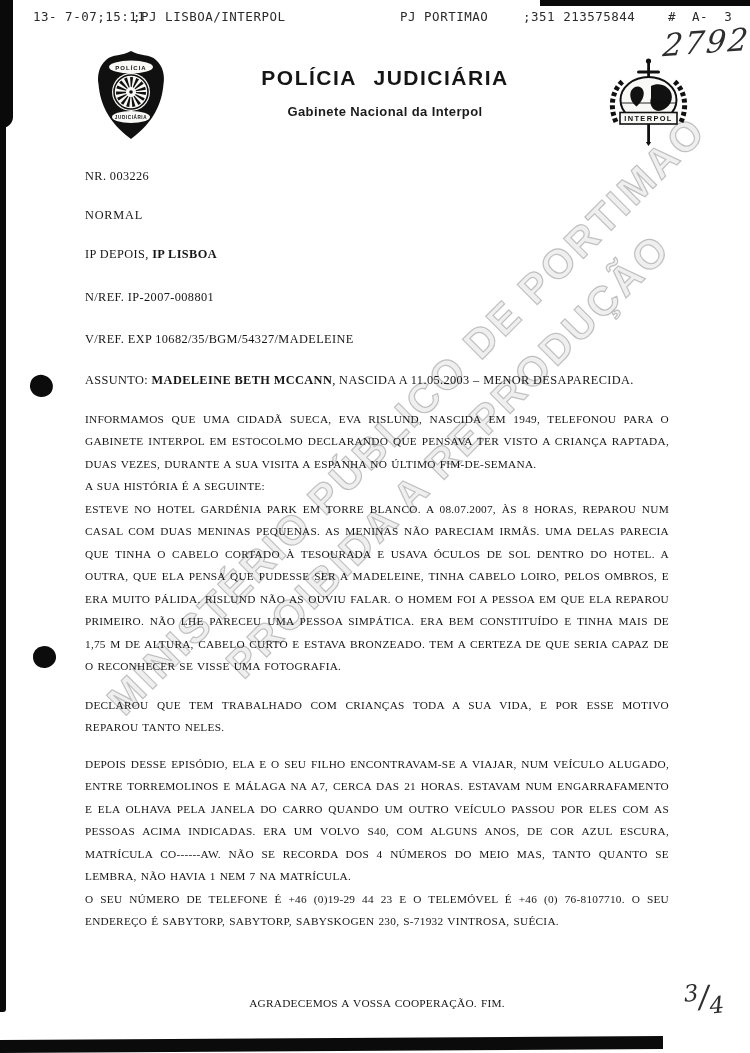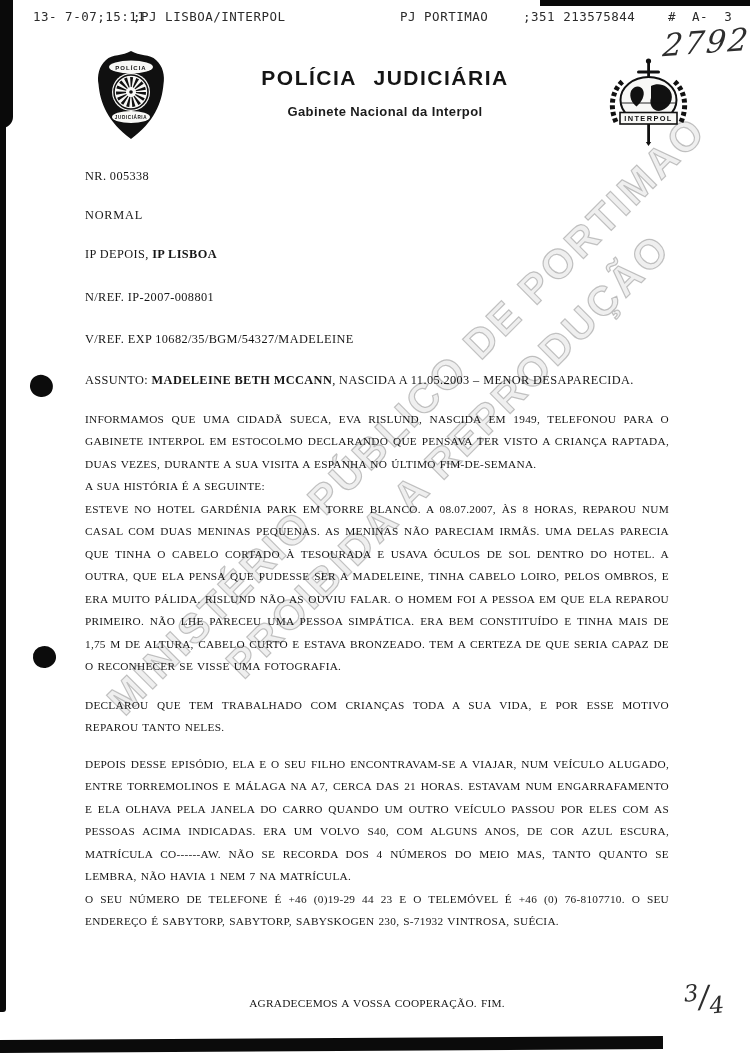--- a/index.html
+++ b/index.html
@@ -146,21 +146,21 @@
     <ellipse cx="47.5" cy="44" rx="28" ry="23" fill="#f8f8f6" stroke="#111" stroke-width="2"></ellipse>
     <path d="M30 35 C33.5 29 40 29.5 42 34 C44.5 39 40.5 46.5 35.5 50.5 C31 47 27.8 41 30 35 Z" fill="#111"></path>
     <path d="M50 30 C58 25.5 68.5 30 70.5 38 C72.5 46 66 54 58 55 C51.5 55 47.8 48 50 42 Z" fill="#111"></path>
     <path d="M20.5 47 L74.5 47" stroke="#111" stroke-width="0.9"></path>
     <rect x="19" y="56.5" width="57" height="11.5" fill="#f8f8f6" stroke="#111" stroke-width="1.6"></rect>
     <text x="47.5" y="65.4" text-anchor="middle" font-family="Liberation Sans, sans-serif" font-size="7.4" font-weight="700" fill="#111" letter-spacing="1.4">INTERPOL</text>
     <rect x="46.2" y="68" width="2.8" height="19" fill="#111"></rect>
     <path d="M47.5 90 L44.8 86 L50.2 86 Z" fill="#111"></path>
   </svg>
 
-  <div class="meta-line m-nr">NR. 005338</div>
+  <div class="meta-line m-nr">NR. 003226</div>
   <div class="meta-line m-pri">NORMAL</div>
   <div class="meta-line m-dest">
     <span>IP DEPOIS, </span><span class="b">IP LISBOA</span>
   </div>
   <div class="meta-line m-nref">N/REF. IP-2007-008801</div>
   <div class="meta-line m-vref">V/REF. EXP 10682/35/BGM/54327/MADELEINE</div>
   <div class="meta-line m-subj">
     <span>ASSUNTO: </span><span class="b">MADELEINE BETH MCCANN</span><span>, NASCIDA A 11.05.2003 – MENOR DESAPARECIDA.</span>
   </div>
 

